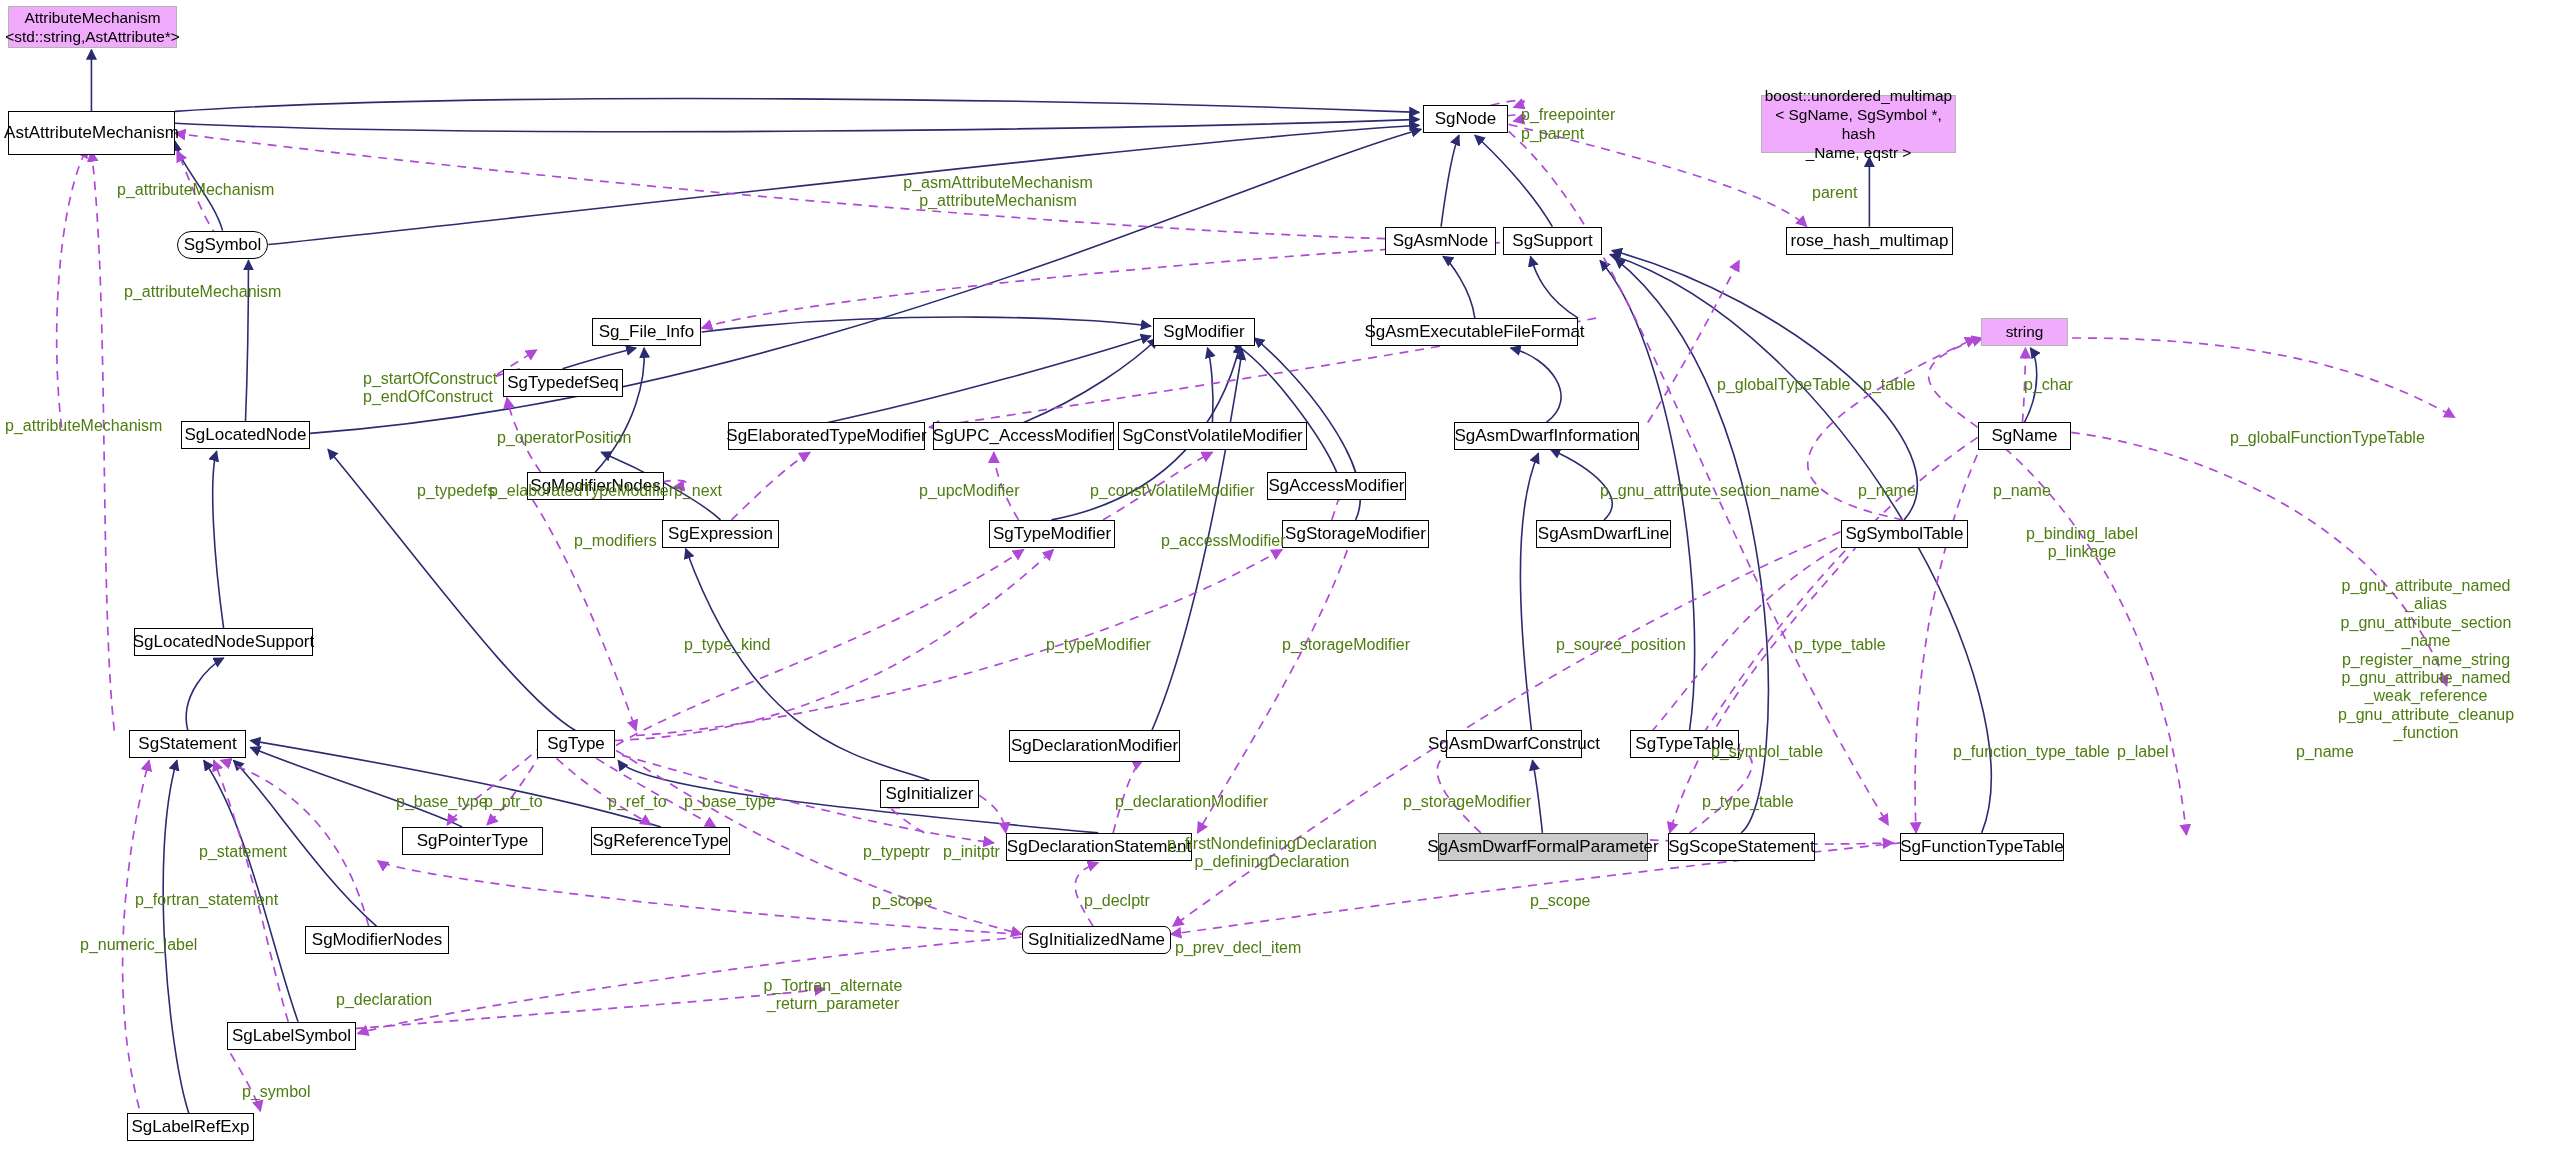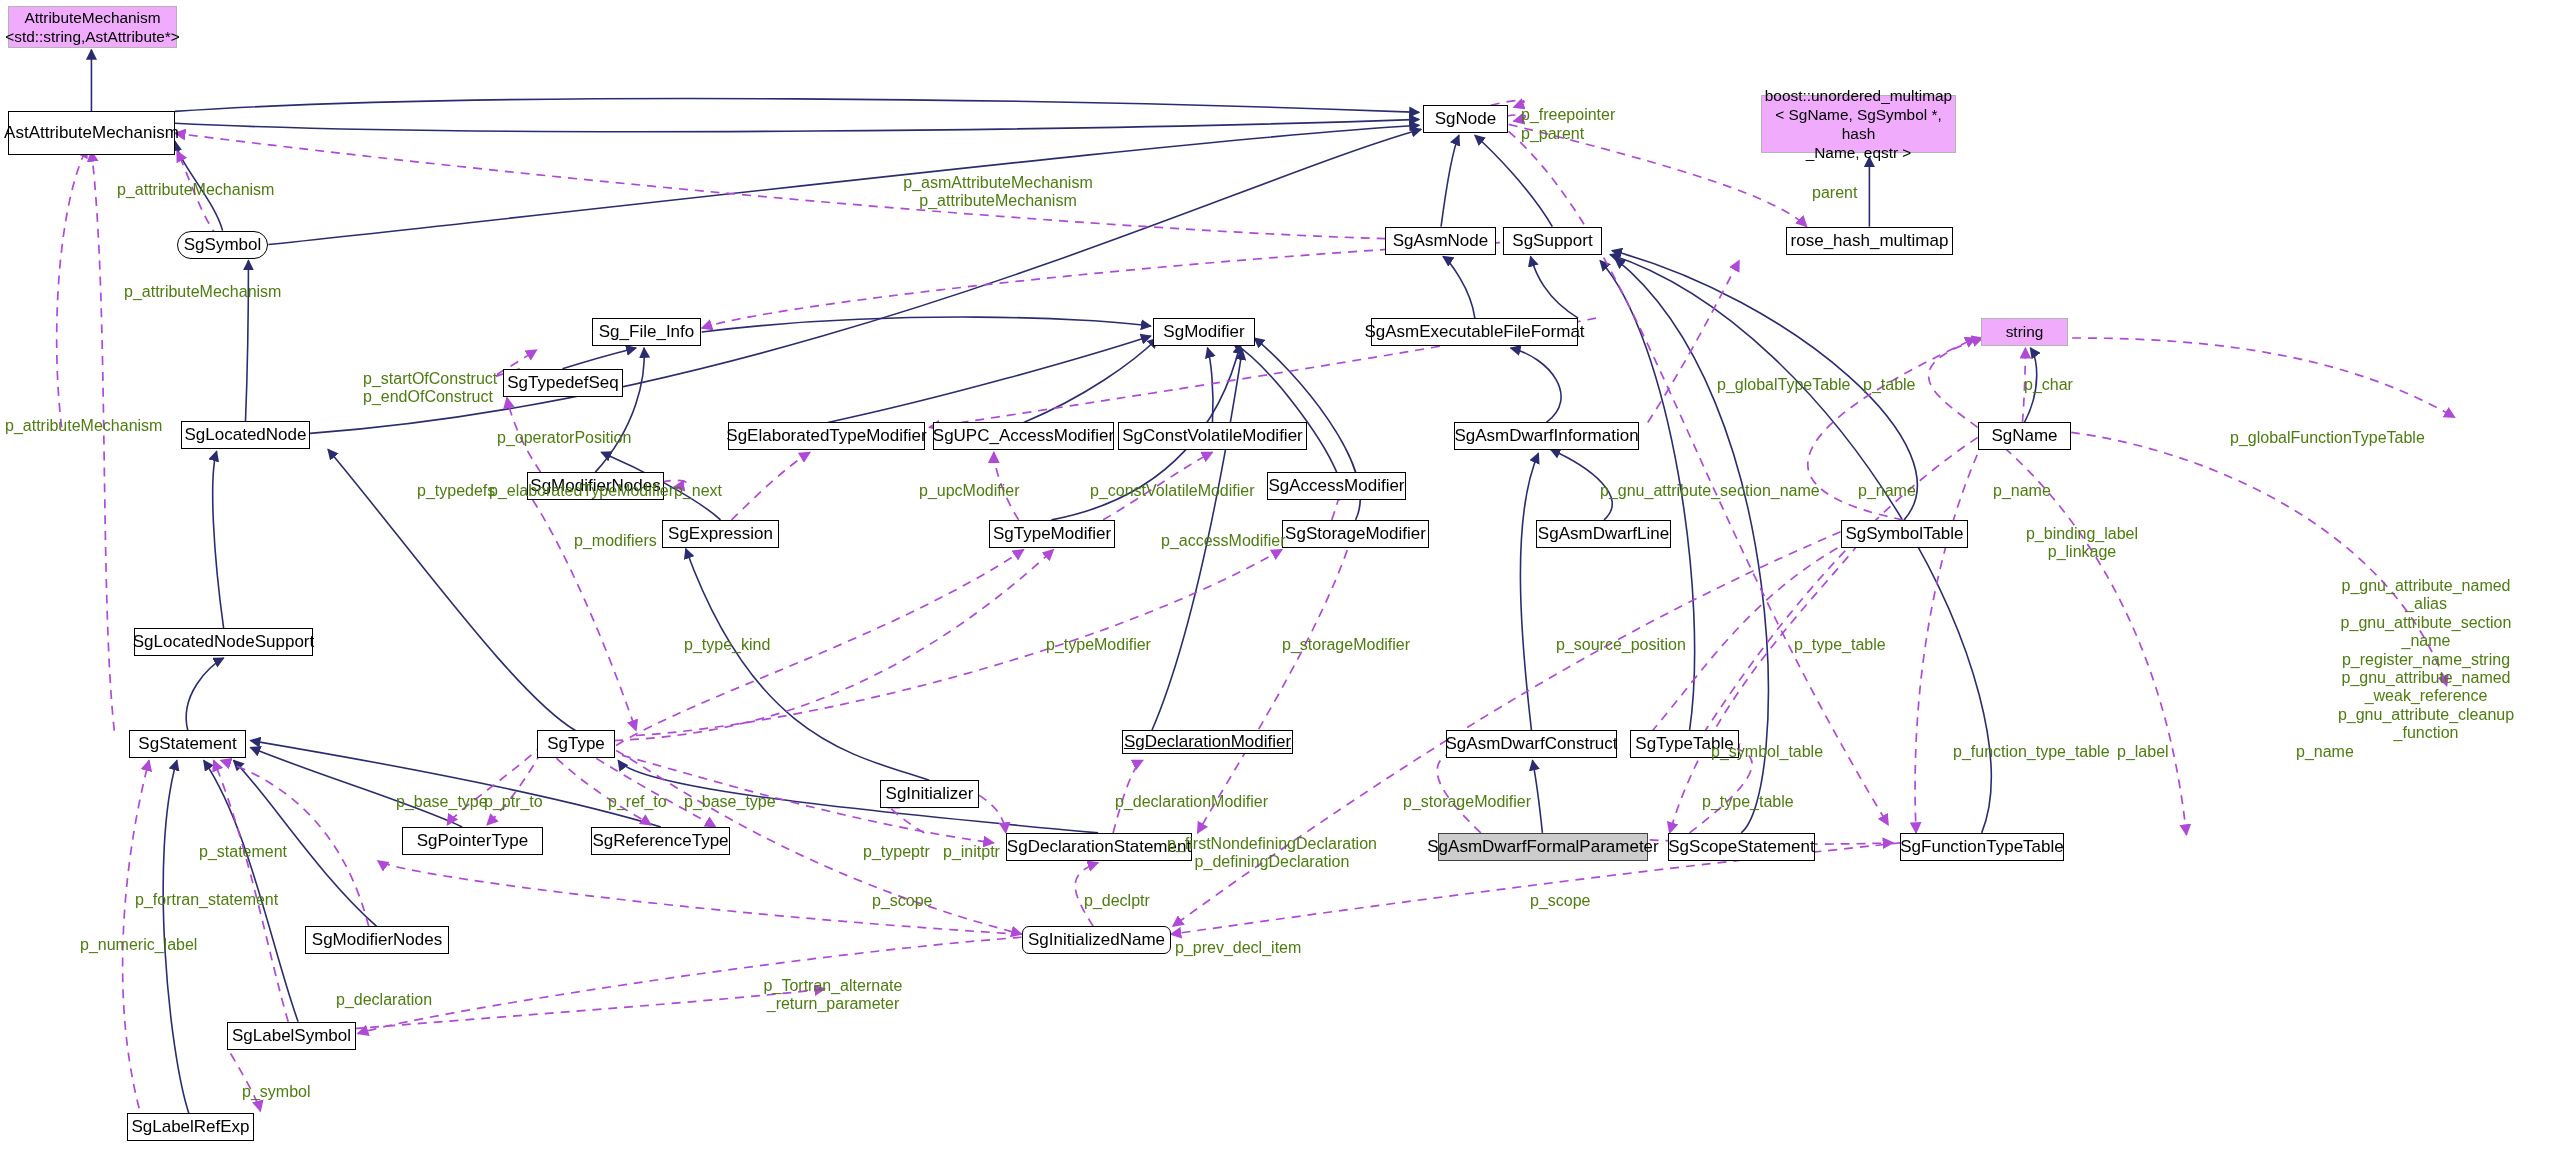--- a/index.html
+++ b/index.html
@@ -150,31 +150,31 @@
       <div class="node" style="left: 527px; top: 472px; width: 137px; height: 28px;">SgModifierNodes</div>
       <div class="node" style="left: 503px; top: 369px; width: 120px; height: 28px;">SgTypedefSeq</div>
       <div class="node" style="left: 592px; top: 318px; width: 109px; height: 28px;">Sg_File_Info</div>
       <div class="node" style="left: 1153px; top: 318px; width: 102px; height: 28px;">SgModifier</div>
       <div class="node" style="left: 728px; top: 422px; width: 197px; height: 28px;">SgElaboratedTypeModifier</div>
       <div class="node" style="left: 933px; top: 422px; width: 181px; height: 28px;">SgUPC_AccessModifier</div>
       <div class="node" style="left: 1118px; top: 422px; width: 189px; height: 28px;">SgConstVolatileModifier</div>
       <div class="node" style="left: 1267px; top: 472px; width: 139px; height: 28px;">SgAccessModifier</div>
       <div class="node" style="left: 989px; top: 520px; width: 126px; height: 28px;">SgTypeModifier</div>
       <div class="node" style="left: 1282px; top: 520px; width: 147px; height: 28px;">SgStorageModifier</div>
-      <div class="node" style="left: 1122px; top: 730px; width: 171px; height: 24px; text-decoration: underline;">SgDeclarationModifier</div>
+      <div class="node" style="left: 1009px; top: 730px; width: 171px; height: 32px;">SgDeclarationModifier</div>
       <div class="node" style="left: 880px; top: 780px; width: 99px; height: 28px;">SgInitializer</div>
       <div class="node" style="left: 1006px; top: 833px; width: 186px; height: 28px;">SgDeclarationStatement</div>
       <div class="node" style="left: 1022px; top: 926px; width: 149px; height: 28px; border-radius: 7px;">SgInitializedName</div>
       <div class="node" style="left: 1385px; top: 227px; width: 111px; height: 28px;">SgAsmNode</div>
       <div class="node" style="left: 1503px; top: 227px; width: 99px; height: 28px;">SgSupport</div>
       <div class="node" style="left: 1423px; top: 105px; width: 85px; height: 28px;">SgNode</div>
       <div class="node" style="left: 1371px; top: 318px; width: 207px; height: 28px;">SgAsmExecutableFileFormat</div>
       <div class="node" style="left: 1454px; top: 422px; width: 185px; height: 28px;">SgAsmDwarfInformation</div>
       <div class="node" style="left: 1536px; top: 520px; width: 135px; height: 28px;">SgAsmDwarfLine</div>
-      <div class="node" style="left: 1446px; top: 730px; width: 171px; height: 28px;">SgAsmDwarfConstruct</div>
+      <div class="node" style="left: 1446px; top: 730px; width: 136px; height: 28px;">SgAsmDwarfConstruct</div>
       <div class="node current" style="left: 1438px; top: 833px; width: 210px; height: 28px;">SgAsmDwarfFormalParameter</div>
       <div class="node" style="left: 1630px; top: 730px; width: 109px; height: 28px;">SgTypeTable</div>
       <div class="node" style="left: 1668px; top: 833px; width: 147px; height: 28px;">SgScopeStatement</div>
       <div class="node" style="left: 1900px; top: 833px; width: 164px; height: 28px;">SgFunctionTypeTable</div>
       <div class="node" style="left: 1841px; top: 520px; width: 127px; height: 28px;">SgSymbolTable</div>
       <div class="node" style="left: 1978px; top: 422px; width: 93px; height: 28px;">SgName</div>
       <div class="node tmpl" style="left: 1981px; top: 318px; width: 87px; height: 28px;">string</div>
       <div class="node" style="left: 1786px; top: 227px; width: 167px; height: 28px;">rose_hash_multimap</div>
       <div class="node tmpl" style="left: 1761px; top: 95px; width: 195px; height: 58px;">boost::unordered_multimap<br>&lt; SgName, SgSymbol *, hash<br>_Name, eqstr &gt;</div>
     </div>

